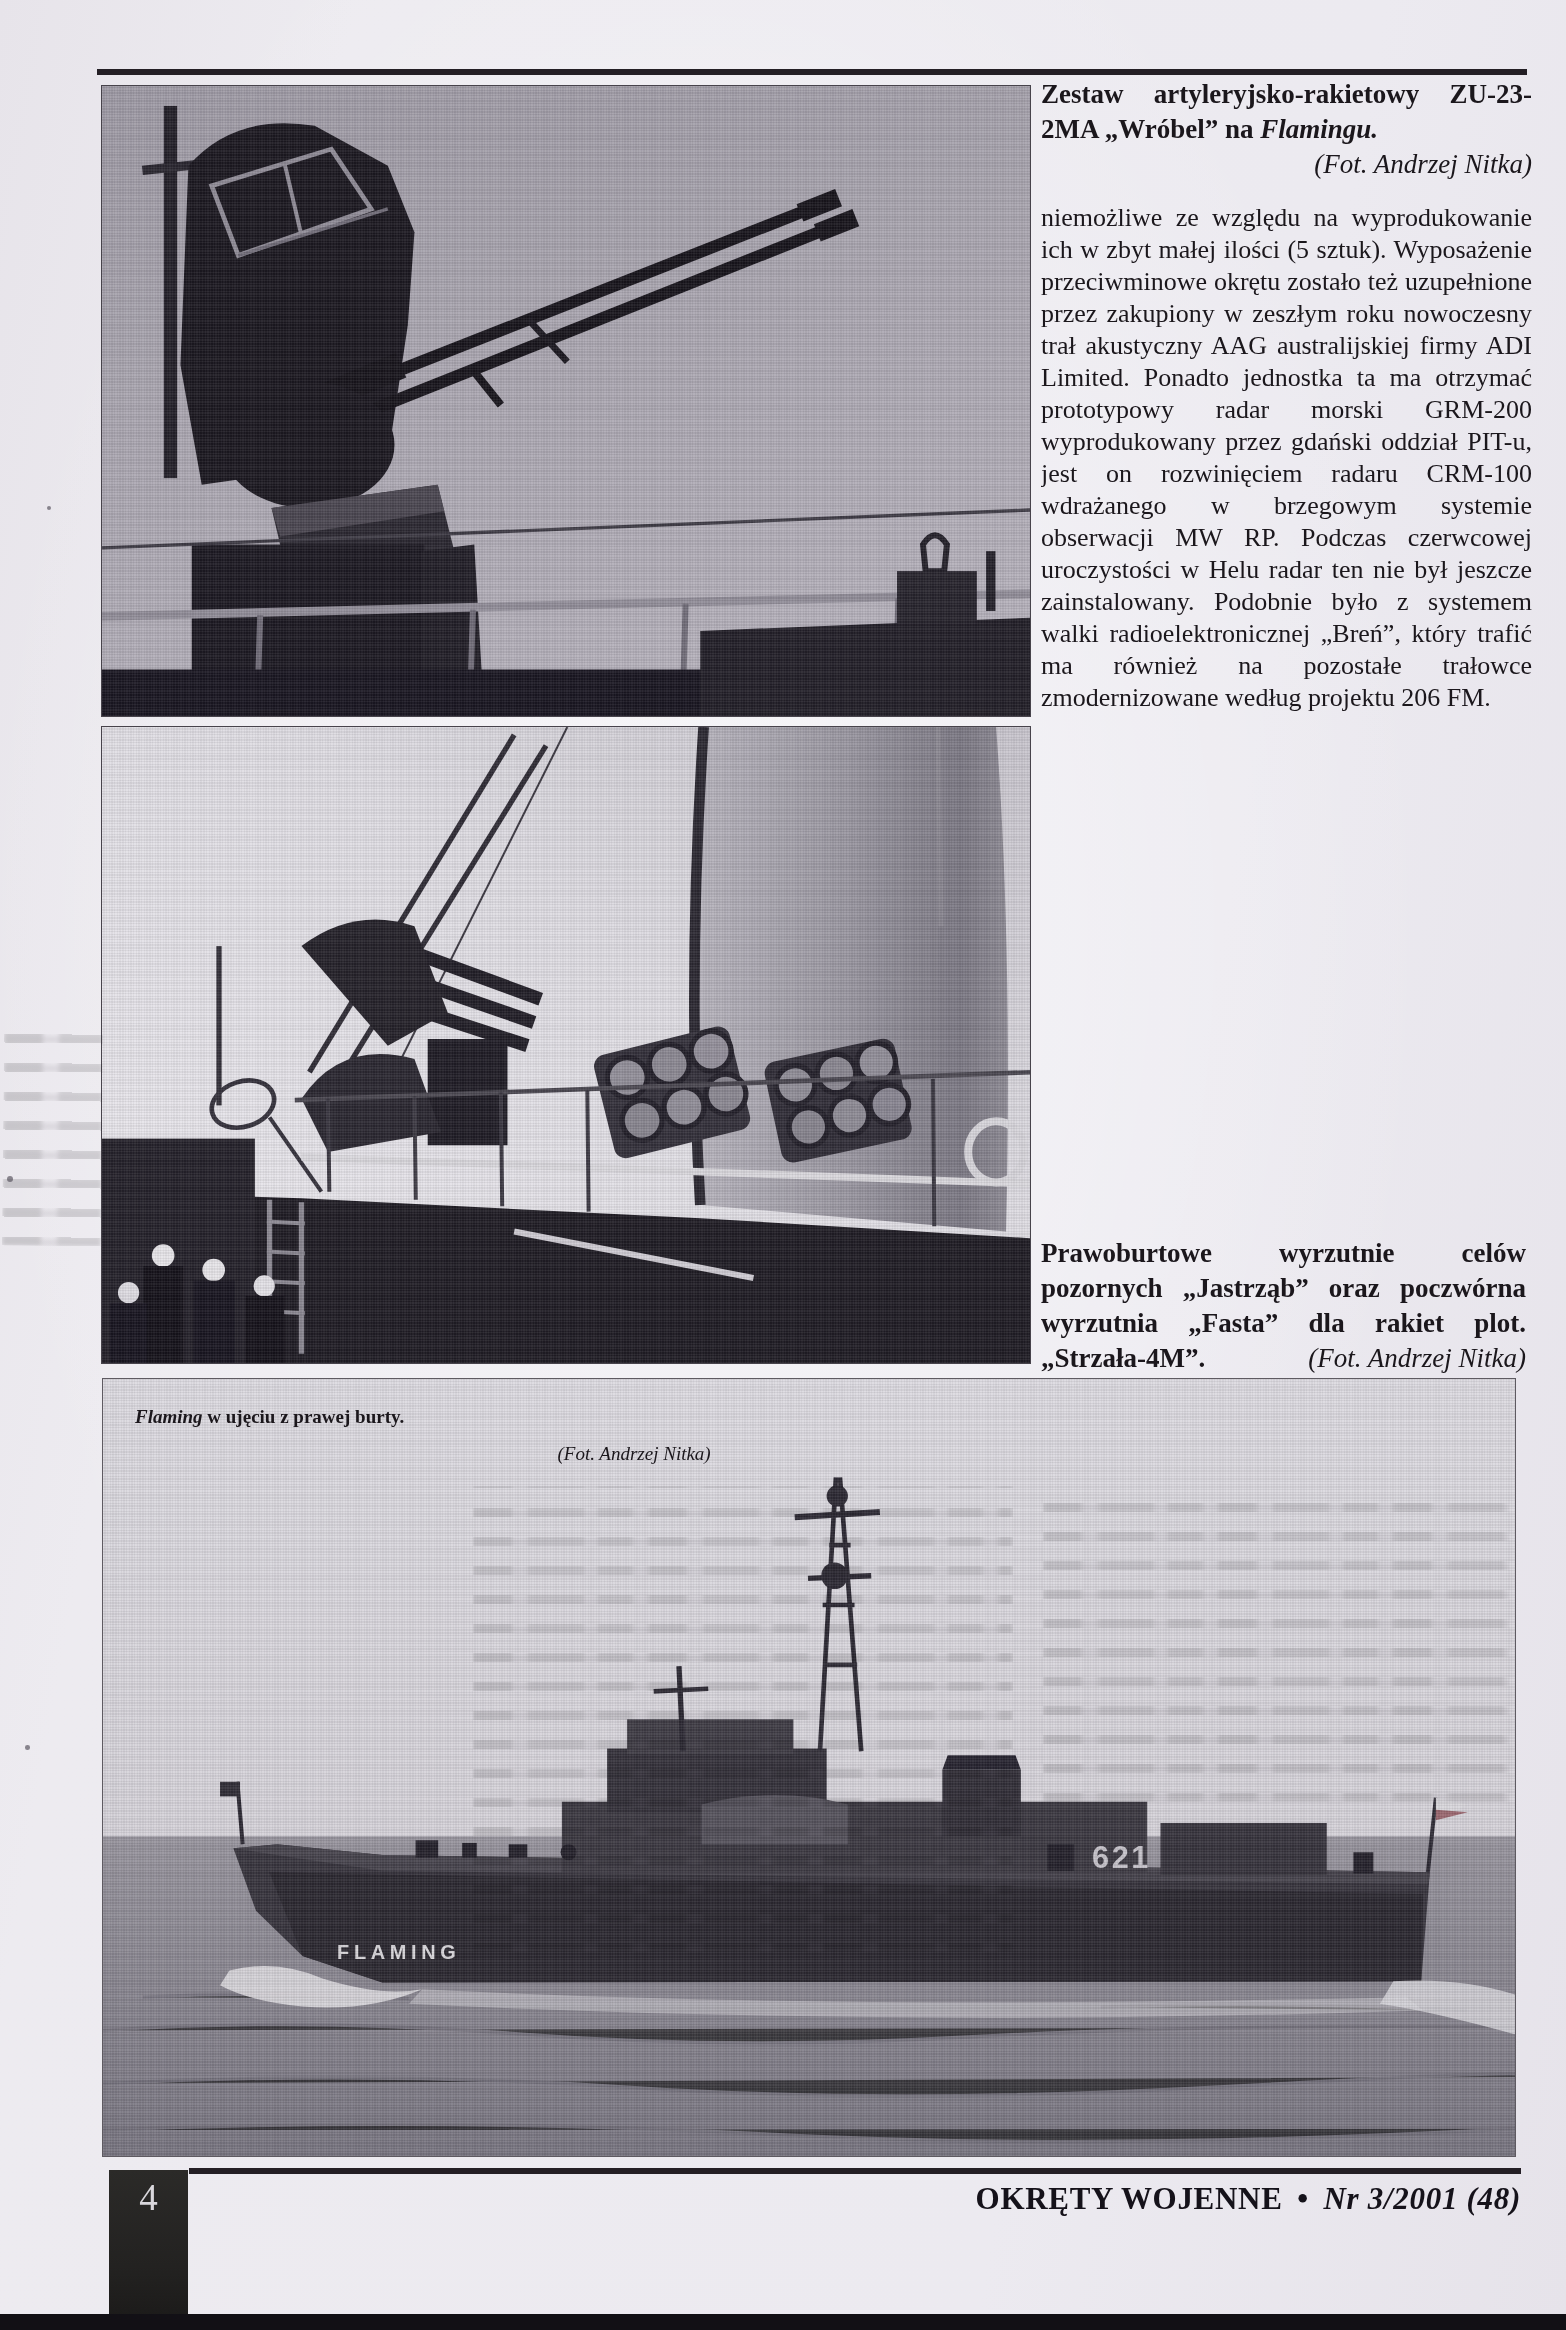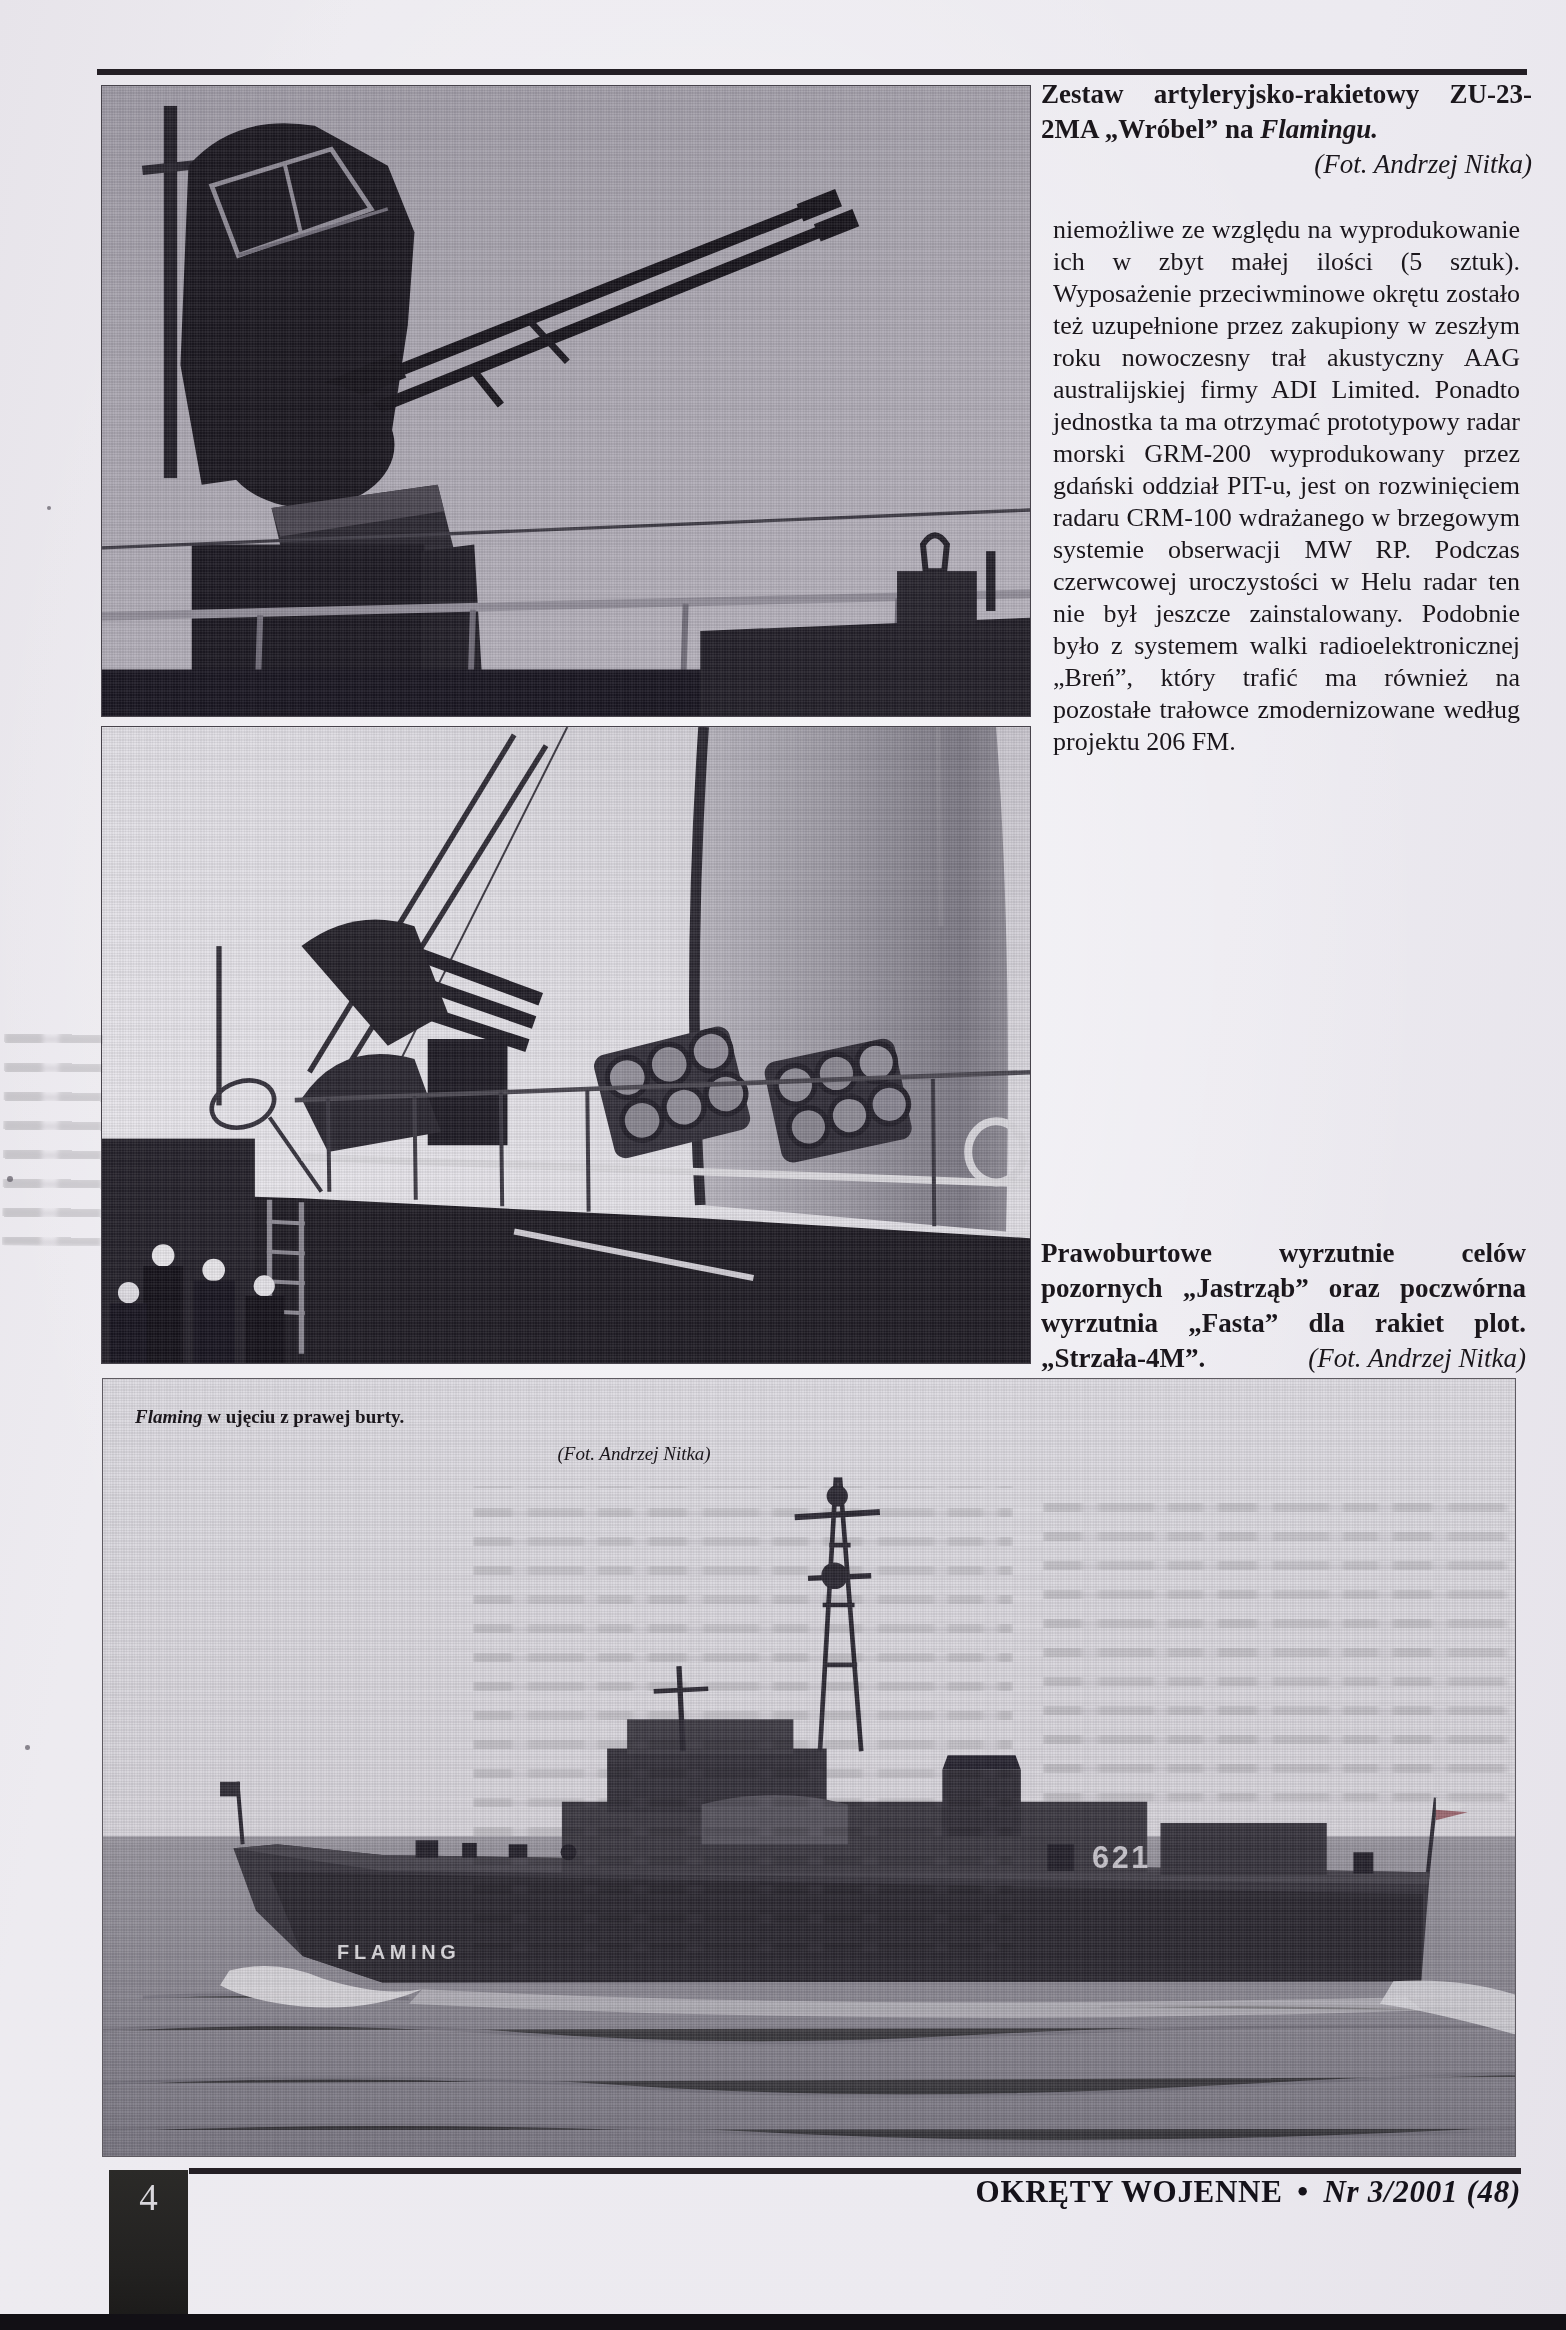--- a/index.html
+++ b/index.html
@@ -23,21 +23,21 @@
       repeating-linear-gradient(90deg, rgba(255,255,255,.04) 0 1.3px, rgba(10,8,12,.04) 1.3px 2.7px);
   }
   .photo1{left:101px;top:85px;width:930px;height:632px;}
   .photo2{left:101px;top:726px;width:930px;height:638px;}
   .photo3{left:102px;top:1378px;width:1414px;height:779px;border-color:rgba(25,22,28,.55);}
   .caption{font-weight:bold;font-size:27px;line-height:35px;text-align:justify;}
   .caption .credit-line{display:block;text-align:right;font-weight:normal;font-style:italic;}
   .cap1{position:absolute;left:1041px;top:77px;width:491px;}
   .bodytext{position:absolute;left:1041px;top:202px;width:491px;height:1031px;overflow:hidden;
     font-size:26px;line-height:32px;text-align:justify;}
-  .bodytext p{margin:12px;}
+  .bodytext p{margin:0;}
   .bodytext p.indent{text-indent:45px;}
   .endmark{float:right;font-family:"DejaVu Sans",sans-serif;font-size:28px;line-height:29px;color:#121015;margin-top:2.7px;}
   .cap2{position:absolute;left:1041px;top:1236px;width:485px;font-size:27px;line-height:35px;}
   .cap2 .credit-inline{float:right;font-weight:normal;font-style:italic;}
   .cap3{position:absolute;left:135px;top:1398px;width:581px;z-index:5;font-weight:bold;font-size:19px;line-height:37px;}
   .cap3 .credit{display:block;text-align:right;padding-right:5.3px;font-weight:normal;font-style:italic;}
   .cap3 i{font-weight:bold;}
 
   .ghost{position:absolute;pointer-events:none;filter:blur(2px);opacity:.45;
     background-image:
@@ -48,21 +48,21 @@
             mask-image:repeating-linear-gradient(0deg,#000 0 8.7px,transparent 8.7px 29px);
     opacity:.16;
   }
   .ghost-left{left:2.7px;top:1026px;width:99px;height:220px;transform:rotate(.6deg);opacity:.22;}
   .ghost-sky-a{left:473px;top:1486px;width:540px;height:466px;z-index:4;}
   .ghost-sky-b{left:1043px;top:1489px;width:466px;height:313px;z-index:4;}
   .speck{position:absolute;border-radius:50%;background:#514d58;opacity:.65;}
 
   .footer-rule{left:189px;top:2168px;width:1332px;height:6px;}
   .footer-text{
-    position:absolute;right:46px;top:2174px;height:43px;display:flex;align-items:flex-start;gap:14.7px;
+    position:absolute;right:46px;top:2174px;height:43px;display:flex;align-items:flex-end;gap:14.7px;
     font-weight:bold;font-size:31px;letter-spacing:0.7px;color:#15121a;white-space:nowrap;
   }
   .footer-text .issue{}
   .pagenum-bar{
     position:absolute;left:109px;top:2170px;width:79px;height:161px;
     background:linear-gradient(180deg,#2b2a28 0%,#232221 60%,#1a1918 100%);
     display:flex;justify-content:center;align-items:flex-start;padding-top:9.3px;box-sizing:border-box;
   }
   .pagenum-bar span{color:#d9d7dc;font-size:37px;line-height:37px;font-weight:normal;}
   .bottom-band{position:absolute;left:0;top:2314px;width:1567px;height:16.7px;background:#121015;}

